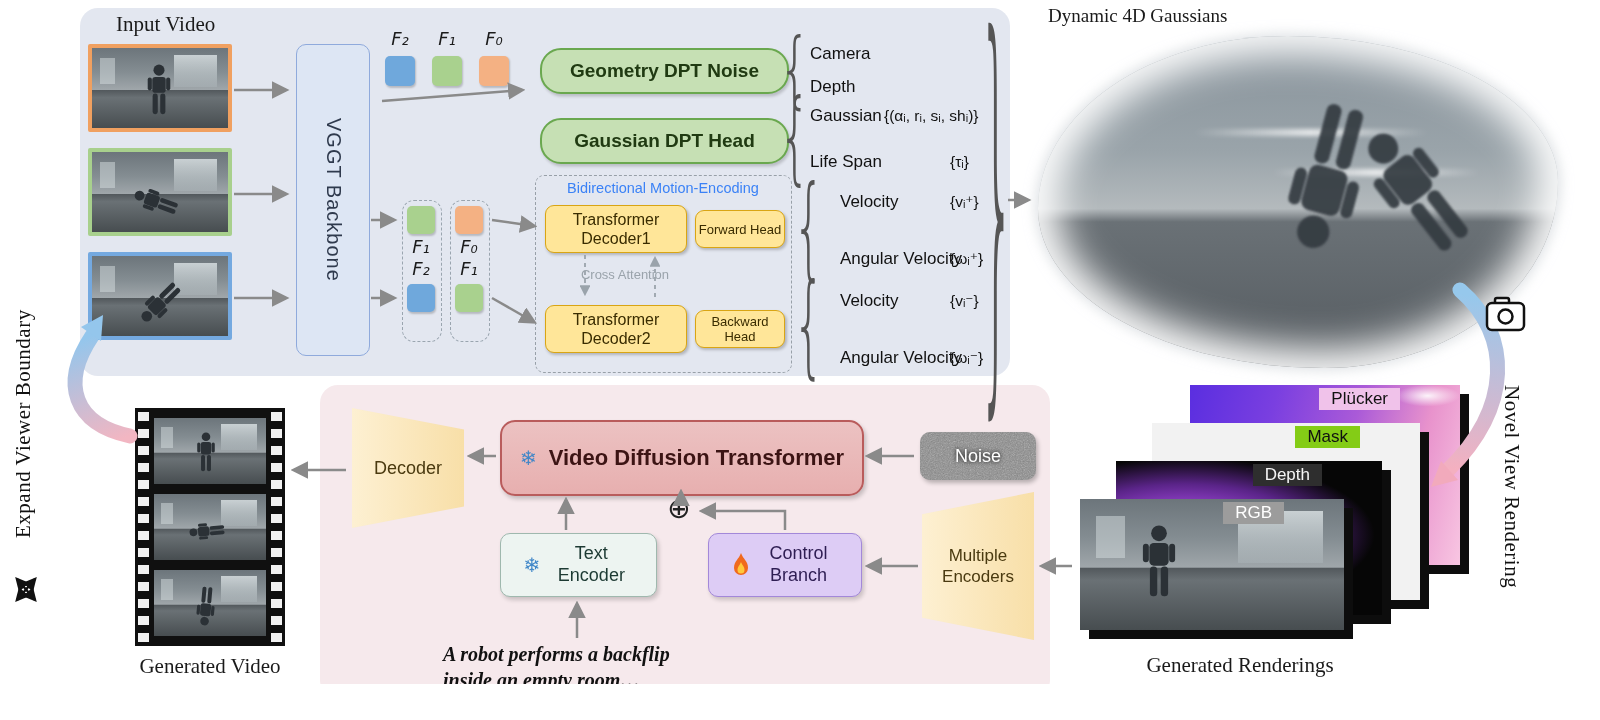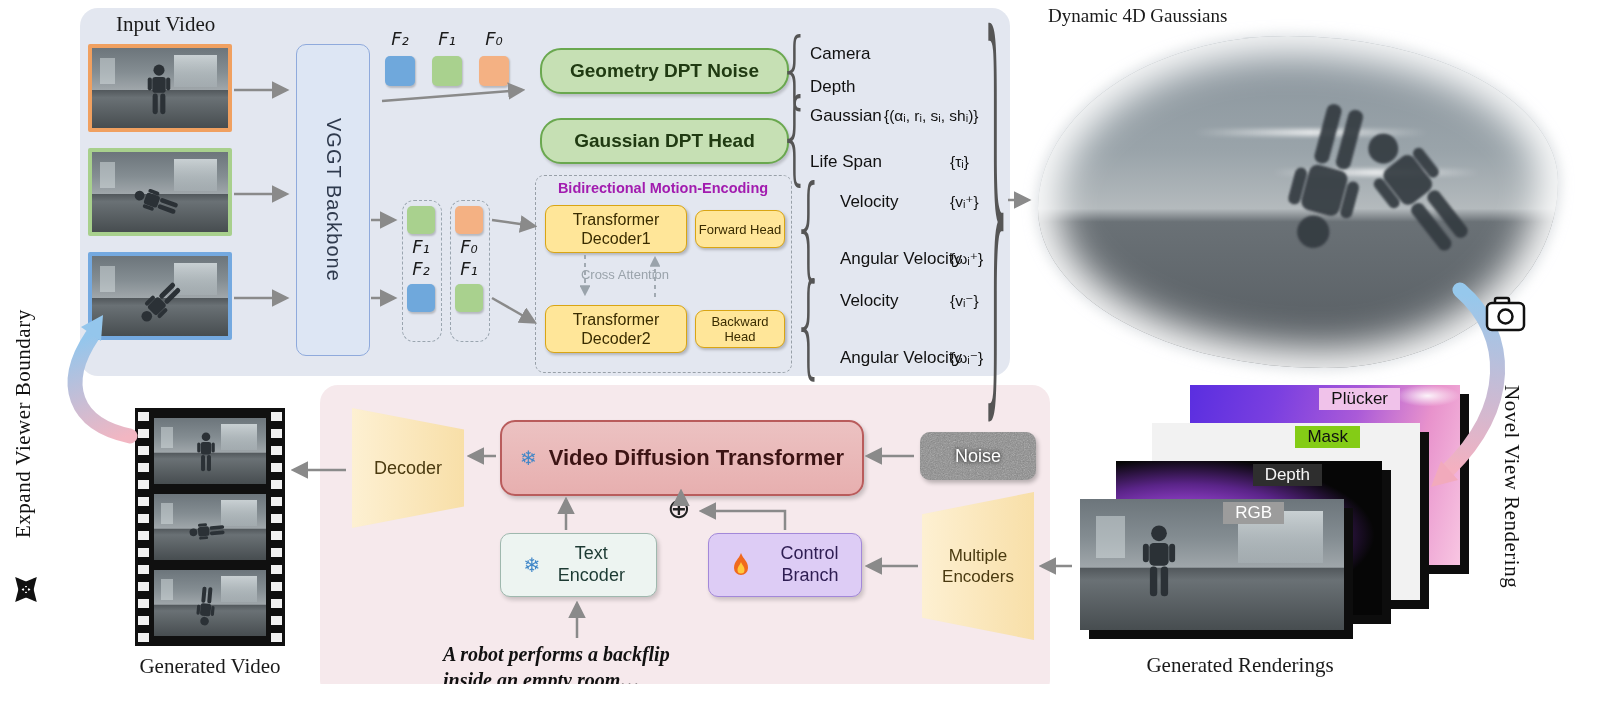--- a/index.html
+++ b/index.html
@@ -37,21 +37,21 @@
   .tok-blue{background:var(--token-blue)}
   .tok-green{background:var(--token-green)}
   .tok-orange{background:var(--token-orange)}
   .tok-label{position:absolute;width:38px;text-align:center;font-size:18px;z-index:2}
   .head{position:absolute;background:var(--head-green-bg);border:2px solid var(--head-green-border);
     border-radius:21px;display:flex;align-items:center;justify-content:center;font-size:19px;font-weight:600;
     color:#203a12;box-shadow:1.5px 2.5px 3px rgba(0,0,0,.18);z-index:2}
   #geo-head{left:540px;top:48px;width:245px;height:42px}
   #gau-head{left:540px;top:118px;width:245px;height:42px}
   #motion-box{left:535px;top:175px;width:255px;height:196px;border:1.6px dashed #98a0a8;border-radius:9px;z-index:1}
-  #motion-title{left:540px;top:180px;width:246px;text-align:center;font-size:14.5px;font-weight:700;color:#a21caf;z-index:2}
+  #motion-title{left:540px;top:180px;width:246px;text-align:center;font-size:14.5px;font-weight:400;color:#3b82f6;z-index:2}
   .ybox{position:absolute;background:var(--yellow-bg);border:1.5px solid var(--yellow-border);border-radius:9px;
     display:flex;align-items:center;justify-content:center;text-align:center;color:#3a2c00;
     box-shadow:1.5px 2px 3px rgba(0,0,0,.22);z-index:2}
   #dec1{left:545px;top:205px;width:140px;height:46px;font-size:16px;line-height:1.2}
   #fwd-head{left:695px;top:210px;width:88px;height:36px;font-size:13px}
   #dec2{left:545px;top:305px;width:140px;height:46px;font-size:16px;line-height:1.2}
   #bwd-head{left:695px;top:310px;width:88px;height:36px;font-size:13px}
   #xattn{left:558px;top:267px;width:134px;text-align:center;font-size:13px;color:#9aa3ab;z-index:2}
   .pill{position:absolute;width:38px;height:140px;border:1.5px dashed #9aa5af;border-radius:12px;z-index:1}
   #pill1{left:402px;top:200px}
@@ -83,21 +83,21 @@
   #menc-trap{left:922px;top:492px;width:112px;height:148px;font-size:17px;line-height:1.25;
     clip-path:polygon(0 15%,100% 0,100% 100%,0 85%)}
   #text-enc{left:500px;top:533px;width:155px;height:62px;background:var(--mint-bg);border:1.5px solid var(--mint-border);
     border-radius:10px;display:flex;align-items:center;justify-content:center;gap:9px;z-index:2;position:absolute;
     box-shadow:2px 3px 4px rgba(0,0,0,.18)}
   #text-enc .lbl{width:84px;text-align:center;font-size:18px;color:#1d3a33;line-height:1.2}
   #plus{left:667px;top:495px;font-size:28px;line-height:1;color:#222;z-index:2;font-family:"DejaVu Sans",sans-serif}
   #ctrl{left:708px;top:533px;width:152px;height:62px;background:var(--control-bg);border:1.5px solid var(--control-border);
     border-radius:10px;display:flex;align-items:center;justify-content:center;gap:9px;z-index:2;position:absolute;
     box-shadow:2px 3px 4px rgba(0,0,0,.18)}
-  #ctrl .lbl{width:80px;text-align:right;font-size:18px;color:#2e1d52;line-height:1.2}
+  #ctrl .lbl{width:80px;text-align:center;font-size:18px;color:#2e1d52;line-height:1.2}
   #prompt{left:443px;top:641px;font-size:20px;font-weight:bold;font-style:italic;line-height:1.3;color:#111;z-index:2}
   #prompt span{display:block}
 
   
   #film{left:135px;top:408px;width:150px;height:238px;background:#101010;z-index:2;position:absolute}
   .holes{position:absolute;top:4px;bottom:4px;width:11px;
     background:repeating-linear-gradient(to bottom,#f2f2f2 0 9px,#101010 9px 17px)}
   #holes-l{left:3px}#holes-r{right:3px}
   .film-frame{position:absolute;left:19px;right:19px;height:66px;overflow:hidden}
   #ff1{top:10px}#ff2{top:86px}#ff3{top:162px}

